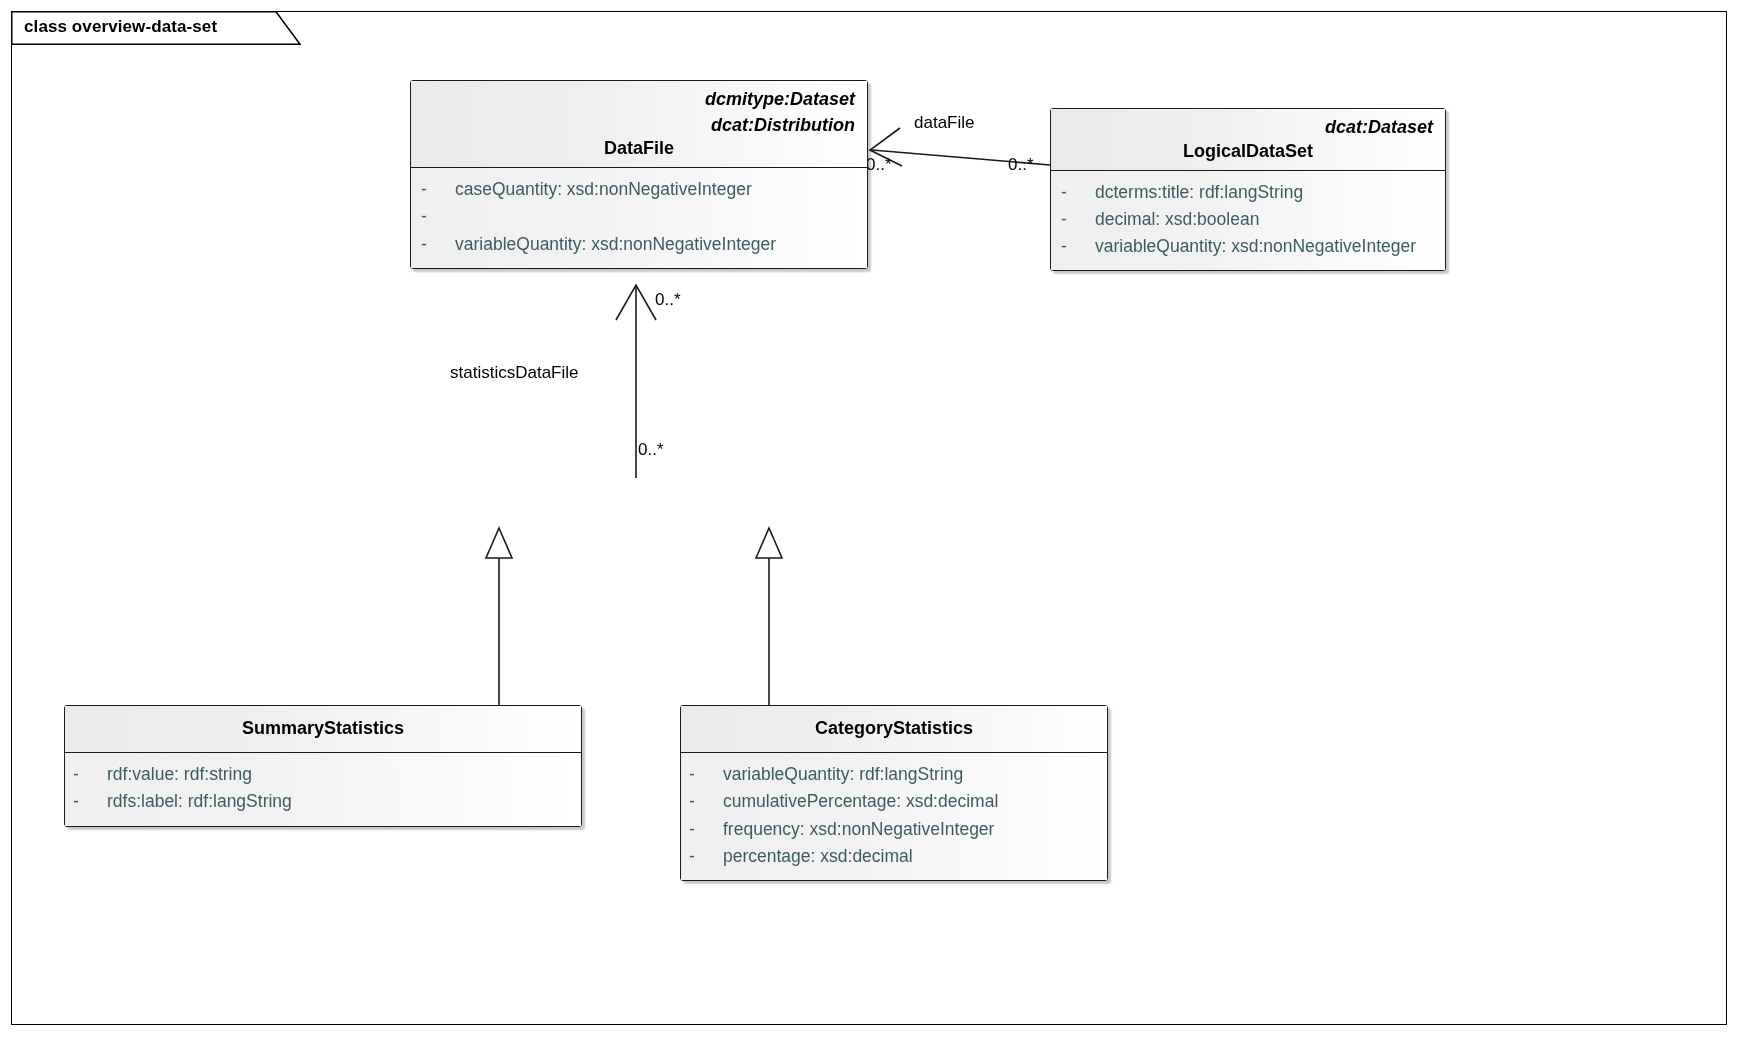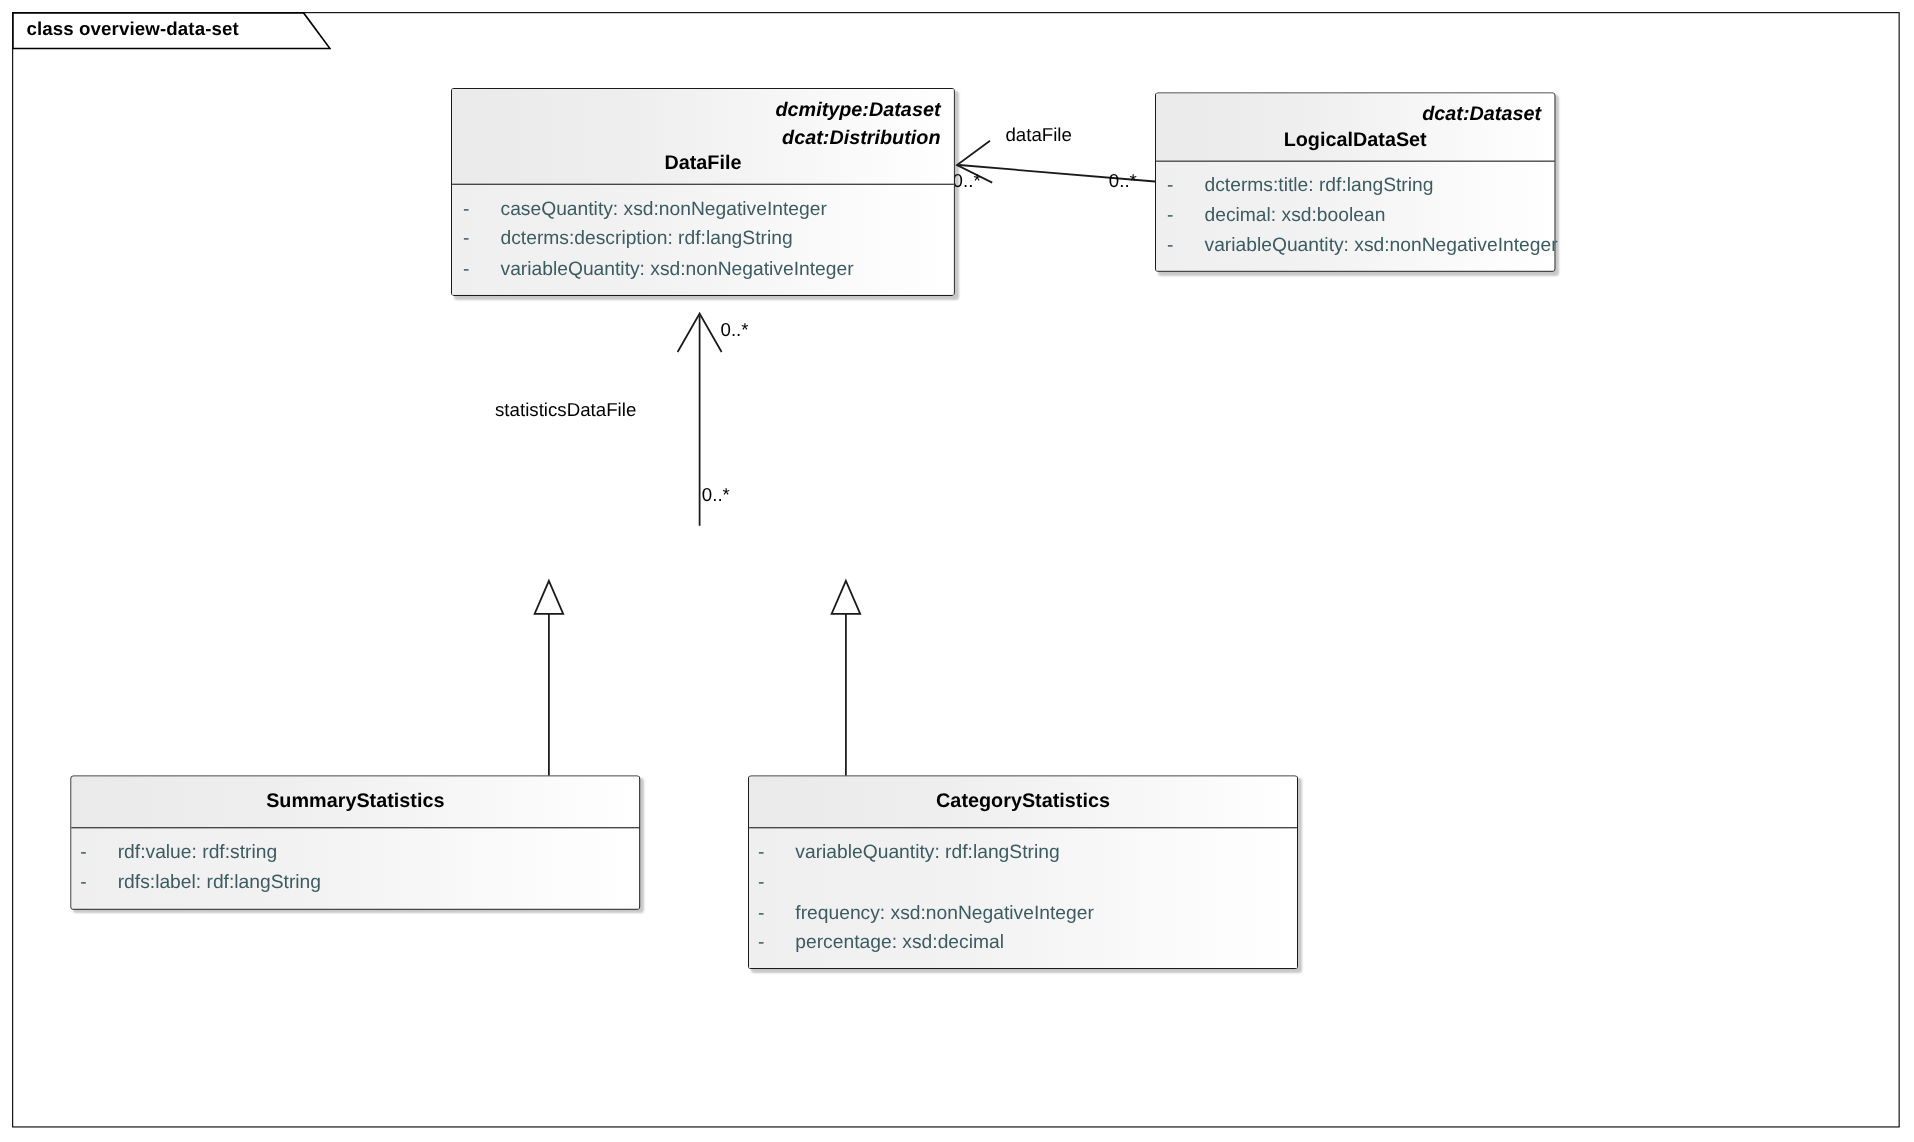--- a/index.html
+++ b/index.html
@@ -175,30 +175,29 @@
       <div class="stereo">dcat:Distribution</div>
       <div class="cls-name">DataFile</div>
     </div>
     <div class="cls-body">
       <div class="attr">
         <span class="attr-vis">-</span>
         <span>caseQuantity: xsd:nonNegativeInteger</span>
       </div>
       <div class="attr">
         <span class="attr-vis">-</span>
-        <span>dcterms:description: rdf:langString</span>
       </div>
       <div class="attr">
         <span class="attr-vis">-</span>
         <span>variableQuantity: xsd:nonNegativeInteger</span>
       </div>
     </div>
   </div>
 
-  <div class="cls" style="left:1050px; top:84px; width:364px;">
+  <div class="cls" style="left:1050px; top:108px; width:396px;">
     <div class="cls-head with-body">
       <div class="stereo">dcat:Dataset</div>
       <div class="cls-name">LogicalDataSet</div>
     </div>
     <div class="cls-body">
       <div class="attr">
         <span class="attr-vis">-</span>
         <span>dcterms:title: rdf:langString</span>
       </div>
       <div class="attr">
@@ -222,31 +221,32 @@
         <span class="attr-vis">-</span>
         <span>rdf:value: rdf:string</span>
       </div>
       <div class="attr">
         <span class="attr-vis">-</span>
         <span>rdfs:label: rdf:langString</span>
       </div>
     </div>
   </div>
 
-  <div class="cls" style="left:680px; top:705px; width:500px;">
+  <div class="cls" style="left:680px; top:705px; width:428px;">
     <div class="cls-head with-body" style="padding-top:12px; padding-bottom:13px;">
       <div class="cls-name">CategoryStatistics</div>
     </div>
     <div class="cls-body" style="padding-left:8px;">
       <div class="attr">
         <span class="attr-vis">-</span>
         <span>variableQuantity: rdf:langString</span>
       </div>
       <div class="attr">
         <span class="attr-vis">-</span>
+        <span>cumulativePercentage: xsd:decimal</span>
       </div>
       <div class="attr">
         <span class="attr-vis">-</span>
         <span>frequency: xsd:nonNegativeInteger</span>
       </div>
       <div class="attr">
         <span class="attr-vis">-</span>
         <span>percentage: xsd:decimal</span>
       </div>
     </div>

